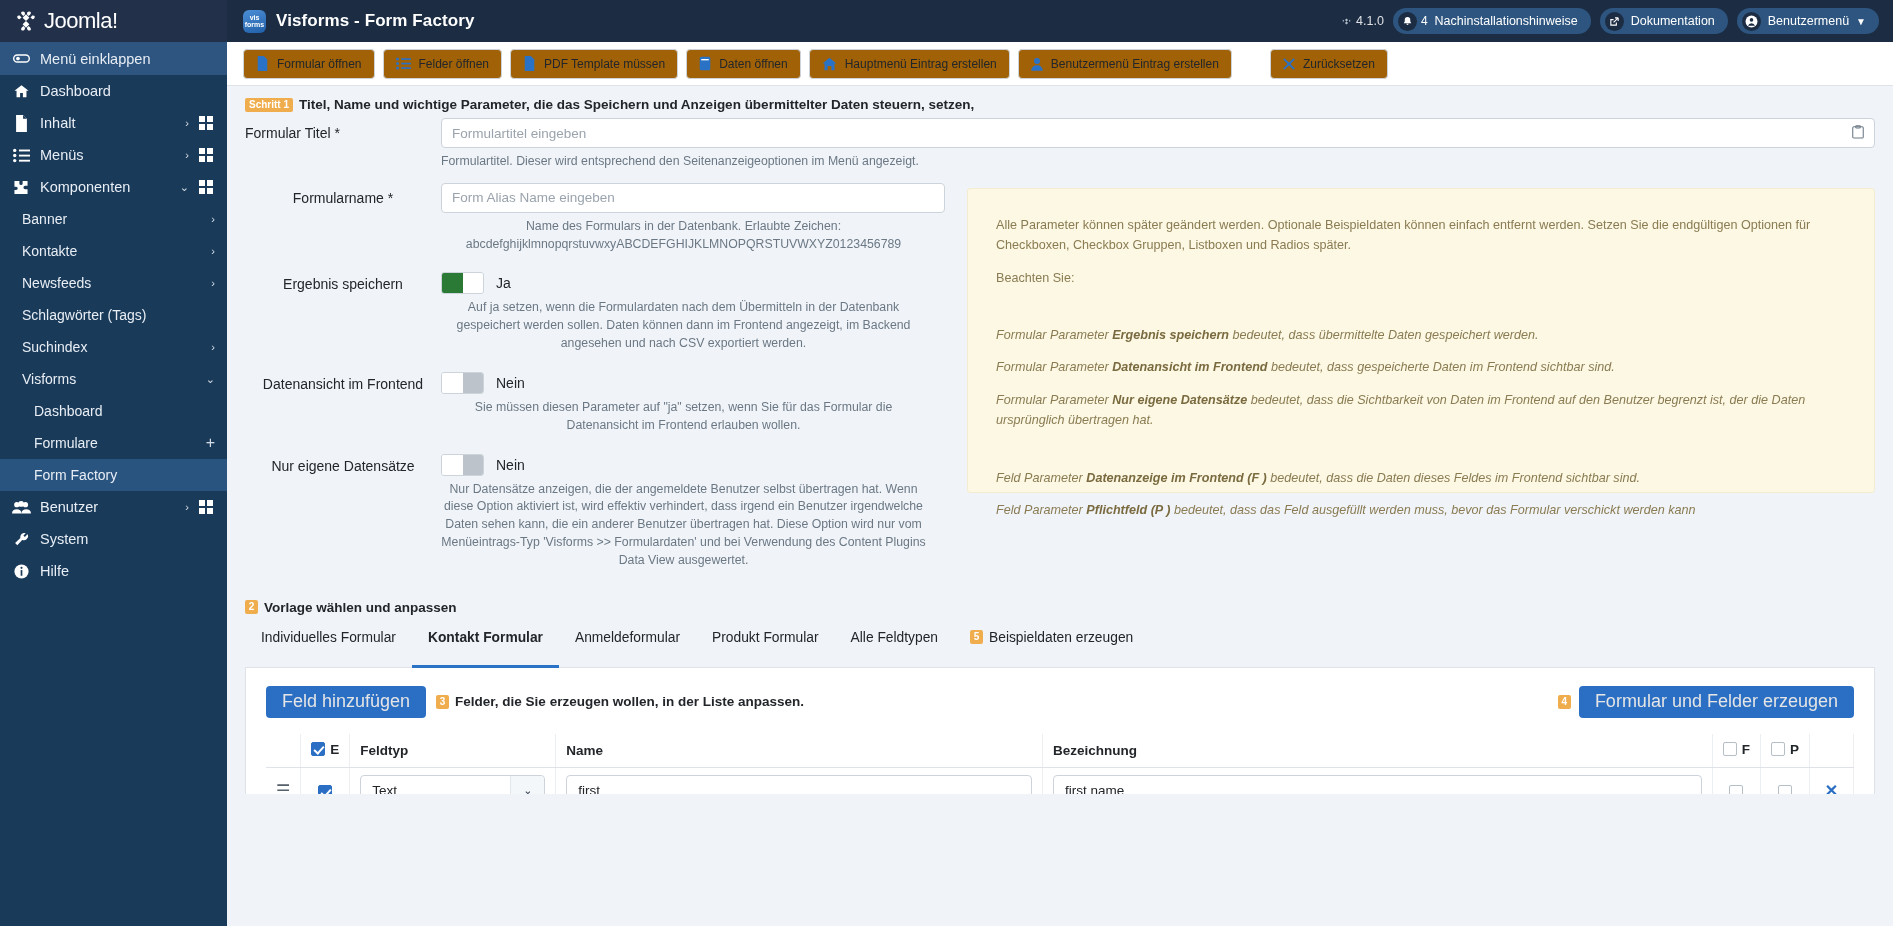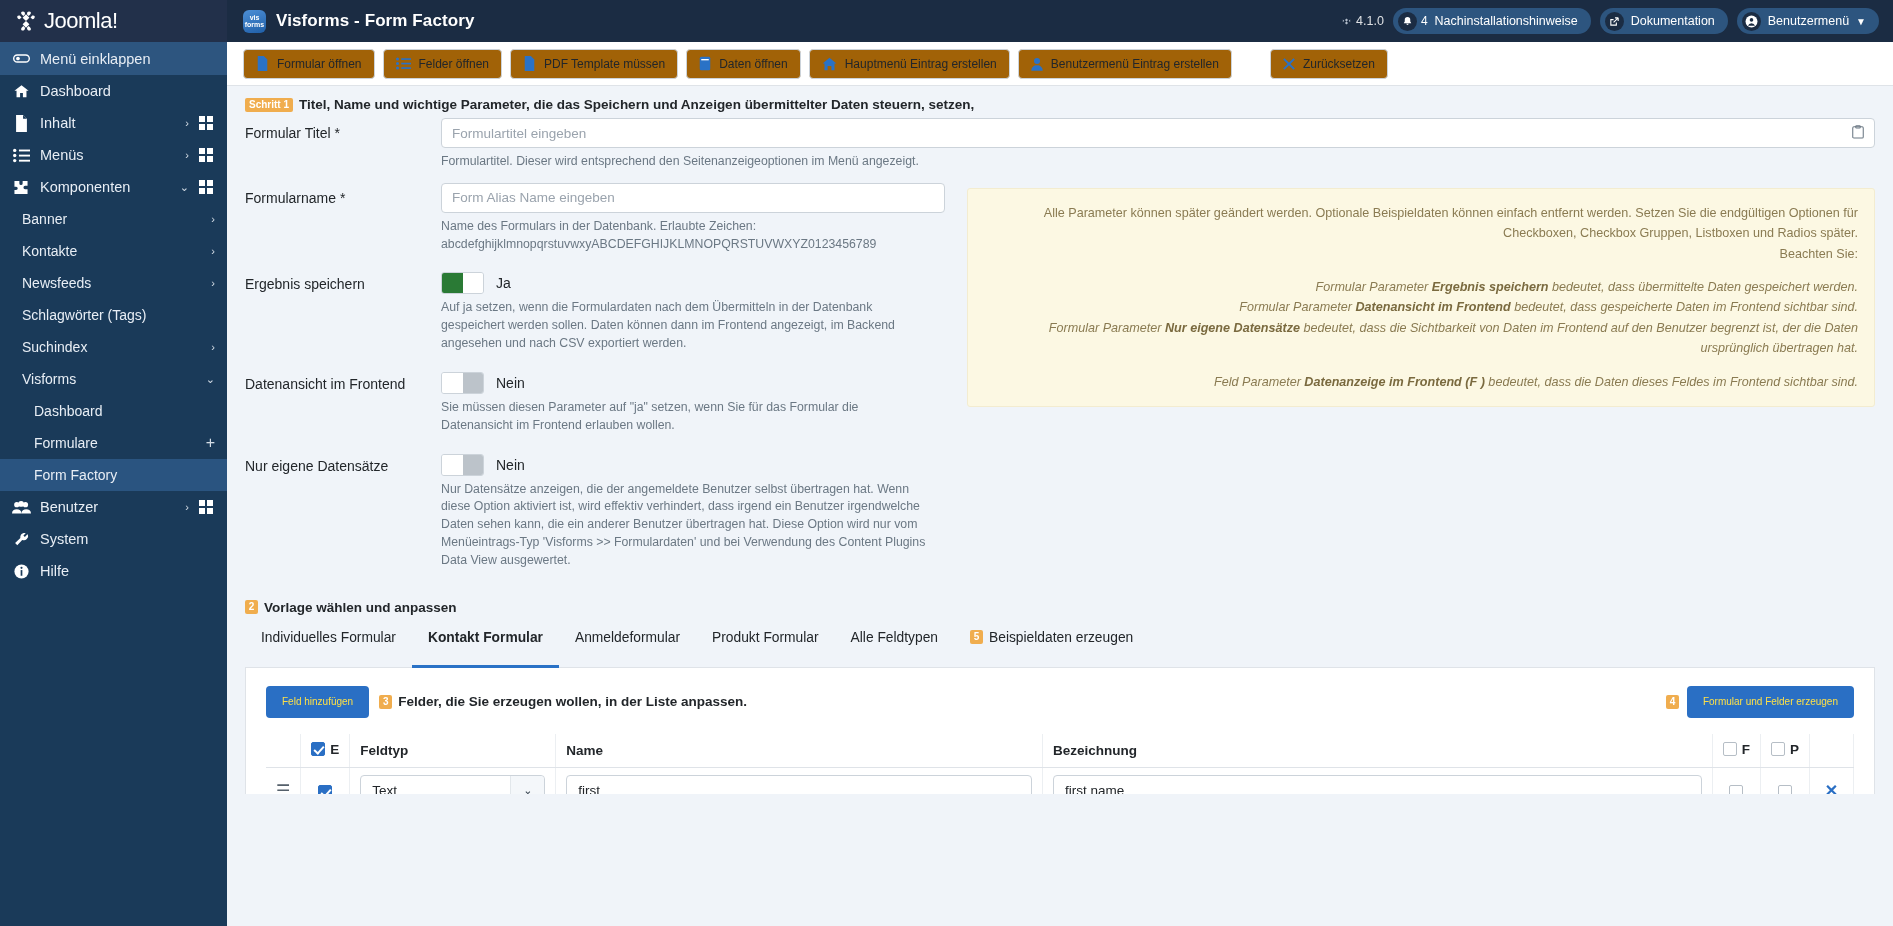--- a/index.html
+++ b/index.html
@@ -93,21 +93,21 @@
   .step-head { display:flex; align-items:center; gap:6px; margin:11px 0 6px 0; }
   .badge {
     background:#f0ad4e; color:#fff; font-size:10px; font-weight:bold;
     border-radius:2px; padding:1px 4px; line-height:12px; display:inline-block;
   }
   .badge.num { min-width:13px; text-align:center; padding:1px 3px;}
   .step-title { font-size:13.5px; font-weight:bold; color:#22262a;}
 
   .panel { display:flex; gap:0; }
   .left-col { width:700px; flex:0 0 700px; }
-  .row { display:flex; align-items:flex-start; margin-bottom:4px;}
+  .row { display:flex; align-items:flex-start; margin-bottom:4px;text-align:center;}
   .lbl-cell { width:196px; flex:0 0 196px; padding-top:7px; font-size:14px; color:#22262a;}
   .fld-cell { flex:1 1 auto; }
   .help { font-size:12.3px; color:#6b7884; line-height:1.45; margin:5px 0 12px 0; max-width:485px;}
   .inp {
     height:30px; width:100%; border:1px solid #ccd3da; border-radius:4px;
     background:#fff; display:flex;align-items:center; padding:0 10px;
     font-size:13.5px; color:#9aa3ad;
   }
   .inp.wide { position:relative; }
   .inp .trail { margin-left:auto; color:#6b7884; font-size:13px;}
@@ -123,37 +123,37 @@
   .toggle.off i:last-child { background:#bcc3ca; }
   .tg-row { display:flex; align-items:center; gap:12px; padding-top:3px;}
   .tg-val { font-size:14px; color:#22262a;}
 
   .notice {
     flex:1 1 auto; margin-left:22px; margin-top:5px;
     background:#fcf8e3; border:1px solid #f3ecd0; border-radius:3px;
     padding:14px 16px; font-size:12.6px; line-height:1.62; color:#8a7b52;
     align-self:flex-start; max-height:305px;
   }
-  .notice p { margin:0;text-align:right; }
+  .notice p { margin:12px; }
   .notice .gap { height:13px; }
   .notice em { font-style:italic; }
   .notice b { font-weight:bold; font-style:italic; color:#7a6a3f;}
 
   .tabs { display:flex; align-items:flex-end; border-bottom:1px solid #dfe3e8; margin-top:2px;}
   .tab {
     padding:9px 16px 20px 16px; font-size:13.8px; color:#22262a; cursor:pointer;
     border-bottom:3px solid transparent; margin-bottom:-1px; display:flex; align-items:center; gap:6px;
   }
   .tab.active { font-weight:bold; border-bottom-color:#2a72c6; }
 
   .tab-body { background:#fff; border:1px solid #dfe3e8; border-top:none; padding:14px 20px 0 20px; }
   .tb-head { display:flex; align-items:center; height:40px; }
   .btn-primary {
-    background:#2a6fc4; color:#fde047; border:none; border-radius:4px;
-    height:32px; padding:0 16px; font-size:10px; cursor:pointer;
+    background:#2a6fc4; color:#e5e5e5; border:none; border-radius:4px;
+    height:32px; padding:0 16px; font-size:18px; cursor:pointer;
     display:flex;align-items:center; white-space:nowrap;
   }
   .tb-note { margin-left:10px; display:flex;align-items:center;gap:6px; font-size:13.5px; font-weight:bold;}
   .tb-right { margin-left:auto; display:flex;align-items:center;gap:8px;}
 
   table.fields { width:100%; border-collapse:collapse; margin-top:12px; }
   table.fields th {
     text-align:left; font-size:13.5px; font-weight:bold; padding:8px 10px;
     border-bottom:1px solid #dfe3e8; border-right:1px solid #eceff2; color:#22262a;
     background:#fff;
@@ -564,20 +564,21 @@
 
         <div class="notice">
           <p>Alle Parameter können später geändert werden. Optionale Beispieldaten können einfach entfernt werden. Setzen Sie die endgültigen Optionen für Checkboxen, Checkbox Gruppen, Listboxen und Radios später.</p>
           <p>Beachten Sie:</p>
           <div class="gap"></div>
           <p><em>Formular Parameter </em><b>Ergebnis speichern</b><em> bedeutet, dass übermittelte Daten gespeichert werden.</em></p>
           <p><em>Formular Parameter </em><b>Datenansicht im Frontend</b><em> bedeutet, dass gespeicherte Daten im Frontend sichtbar sind.</em></p>
           <p><em>Formular Parameter </em><b>Nur eigene Datensätze</b><em> bedeutet, dass die Sichtbarkeit von Daten im Frontend auf den Benutzer begrenzt ist, der die Daten ursprünglich übertragen hat.</em></p>
           <div class="gap"></div>
           <p><em>Feld Parameter </em><b>Datenanzeige im Frontend (F )</b><em> bedeutet, dass die Daten dieses Feldes im Frontend sichtbar sind.</em></p>
+          <p><em>Feld Parameter </em><b>Pflichtfeld (P )</b><em> bedeutet, dass das Feld ausgefüllt werden muss, bevor das Formular verschickt werden kann</em></p>
         </div>
       </div>
 
       <div class="step-head" style="margin-top:14px;">
         <span class="badge num">2</span>
         <span class="step-title">Vorlage wählen und anpassen</span>
       </div>
 
       <div class="tabs">
         <div class="tab">

